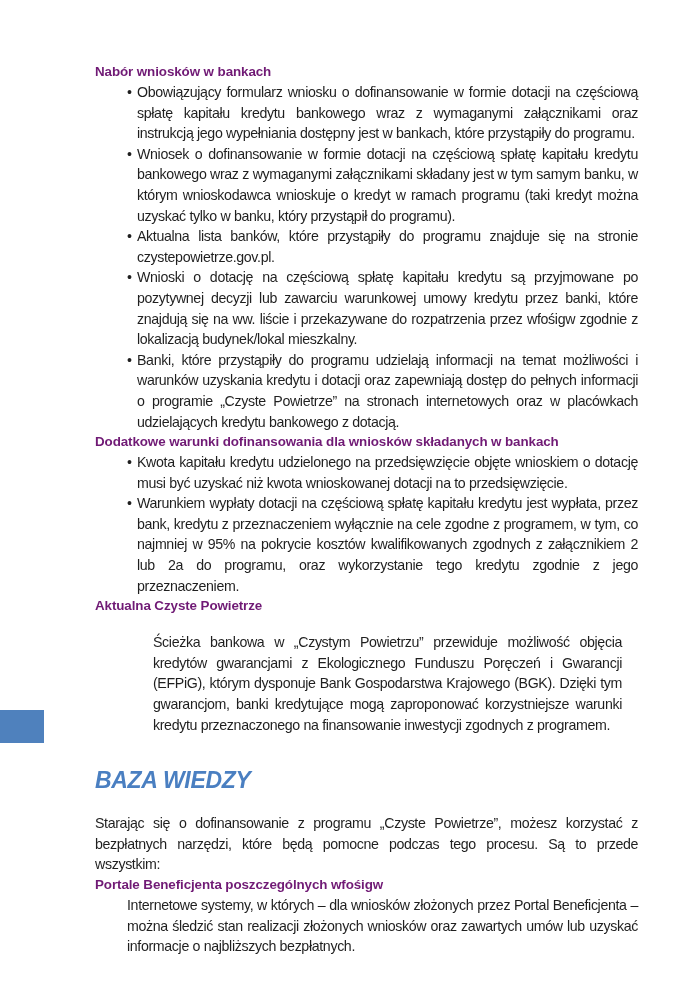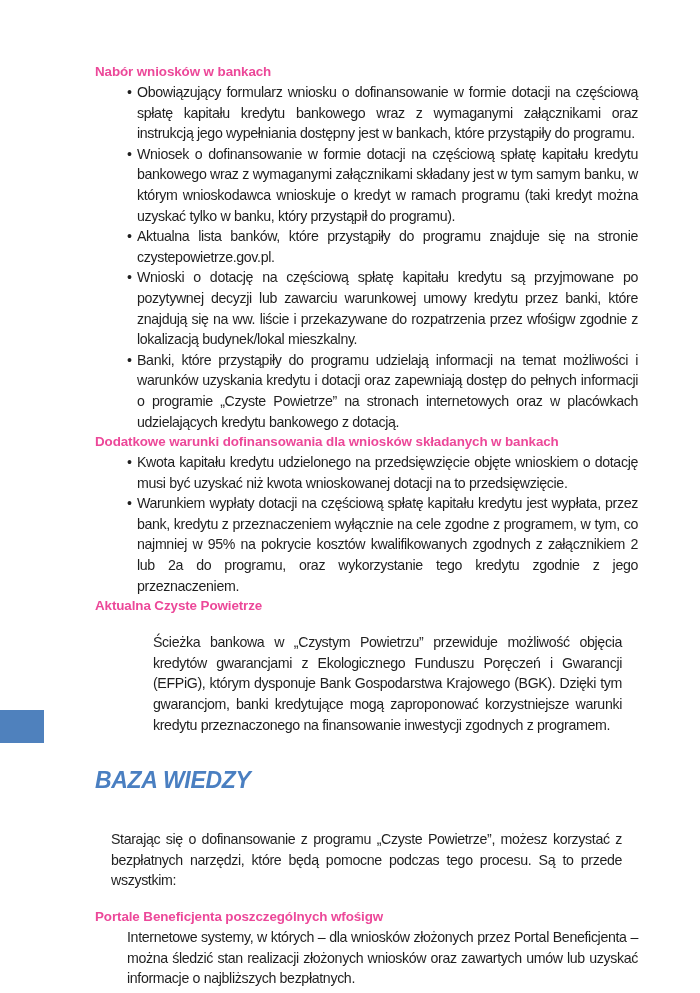--- a/index.html
+++ b/index.html
@@ -1,26 +1,26 @@
 <!DOCTYPE html>
 <html><head>
 <meta charset="utf-8">
 <style>
   html, body { margin: 0; padding: 0; background: #ffffff; }
   body { width: 700px; height: 993px; position: relative; overflow: hidden;
          font-family: "Liberation Sans", "DejaVu Sans", sans-serif; color: #1f1f1f; }
   .page { position: absolute; left: 95px; top: 62px; width: 543px; }
-  .h2 { color: #ec4899; font-weight: bold; font-size: 13.4px; line-height: 20px; margin: 0; letter-spacing: -0.1px; }
+  .h2 { color: #701a75; font-weight: bold; font-size: 13.4px; line-height: 20px; margin: 0; letter-spacing: -0.1px; }
   .list { list-style: none; margin: 0; padding: 0 0 0 42px; }
   .list li { position: relative; font-size: 14.2px; line-height: 20.6px; text-align: justify; letter-spacing: -0.35px; }
   .list li .bullet { position: absolute; left: -10px; top: 0; }
   .para-indent { margin: 16px; padding-left: 42px; font-size: 14.2px; line-height: 20.6px; text-align: justify; letter-spacing: -0.35px; }
   .para-indent-2 { margin: 0; padding-left: 32px; font-size: 14.2px; line-height: 20.6px; text-align: justify; letter-spacing: -0.35px; }
   .h1 { color: #4a7fc1; font-weight: bold; font-size: 23px; line-height: 30px; margin: 0; letter-spacing: -0.3px; font-style: italic; }
-  .intro { margin: 16px; font-size: 14.2px; line-height: 20.6px; text-align: justify; letter-spacing: -0.35px; }
+  .intro { margin: 0; font-size: 14.2px; line-height: 20.6px; text-align: justify; letter-spacing: -0.35px; }
   .side-bar { position: absolute; left: 0; top: 710px; width: 44px; height: 33px; background: #4f81bd; }
   .sec-bank { }
 </style>
 </head>
 <body>
 
 <div class="side-bar"></div>
 
 <div class="page">
 

